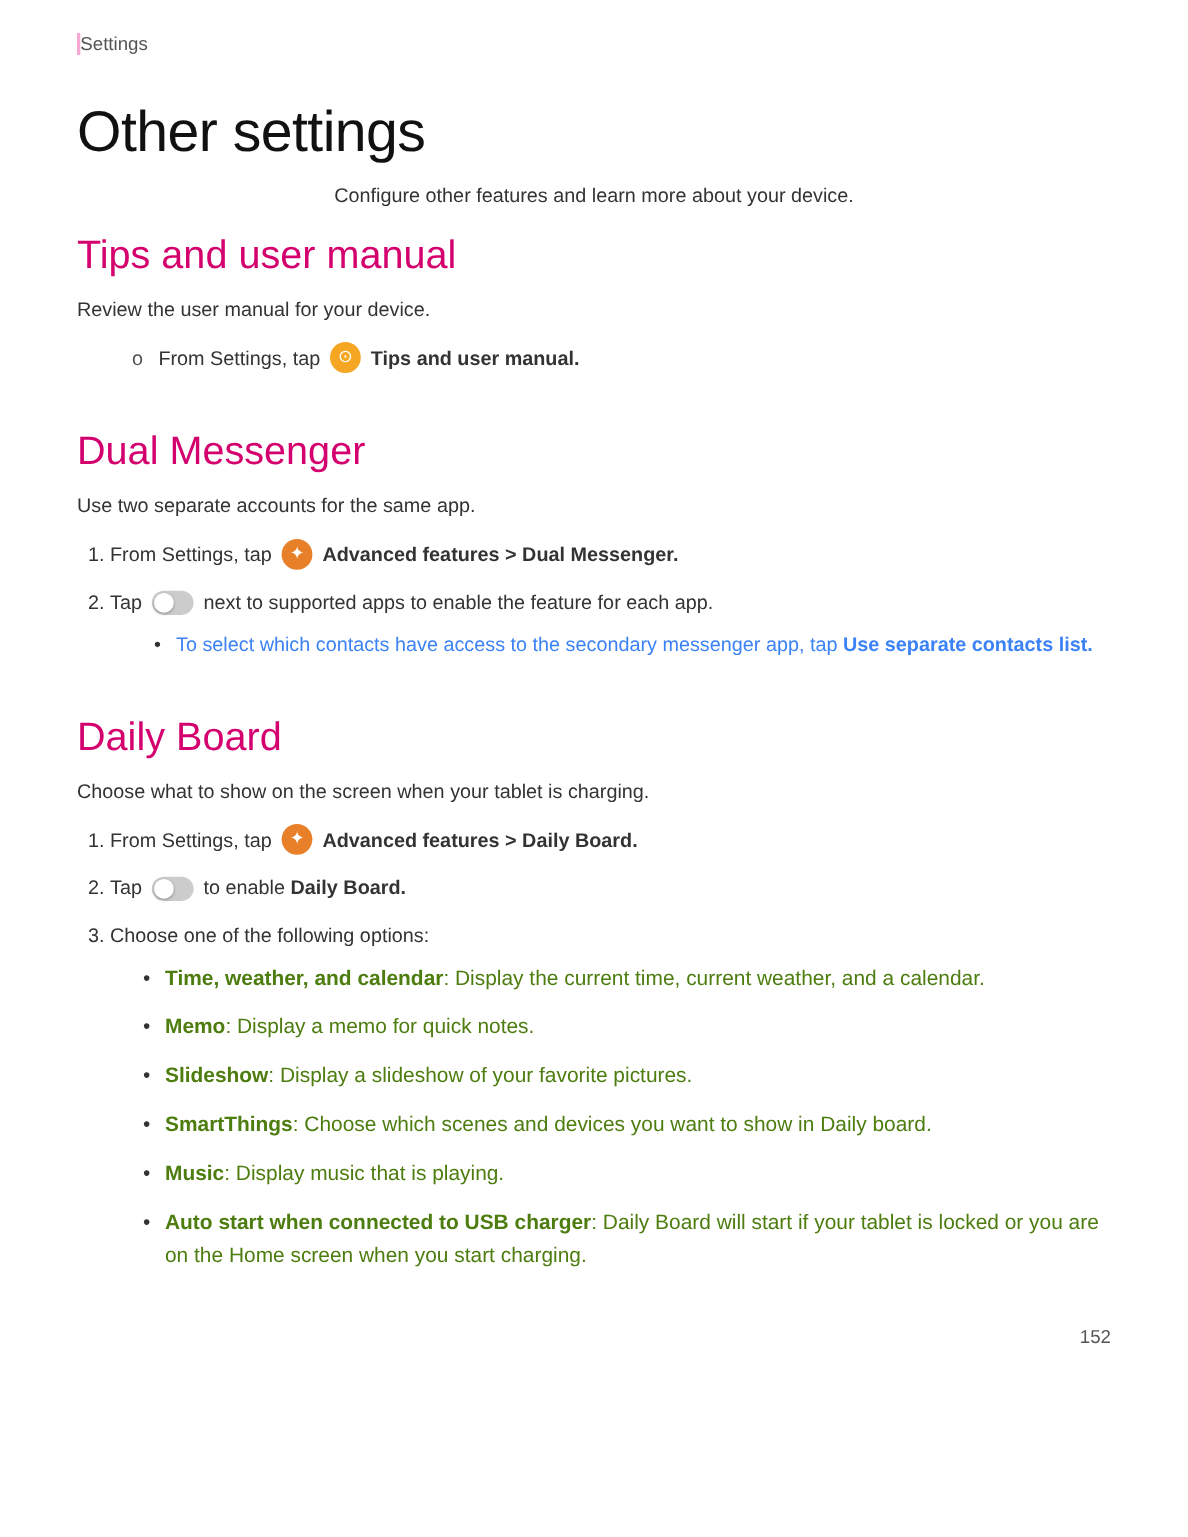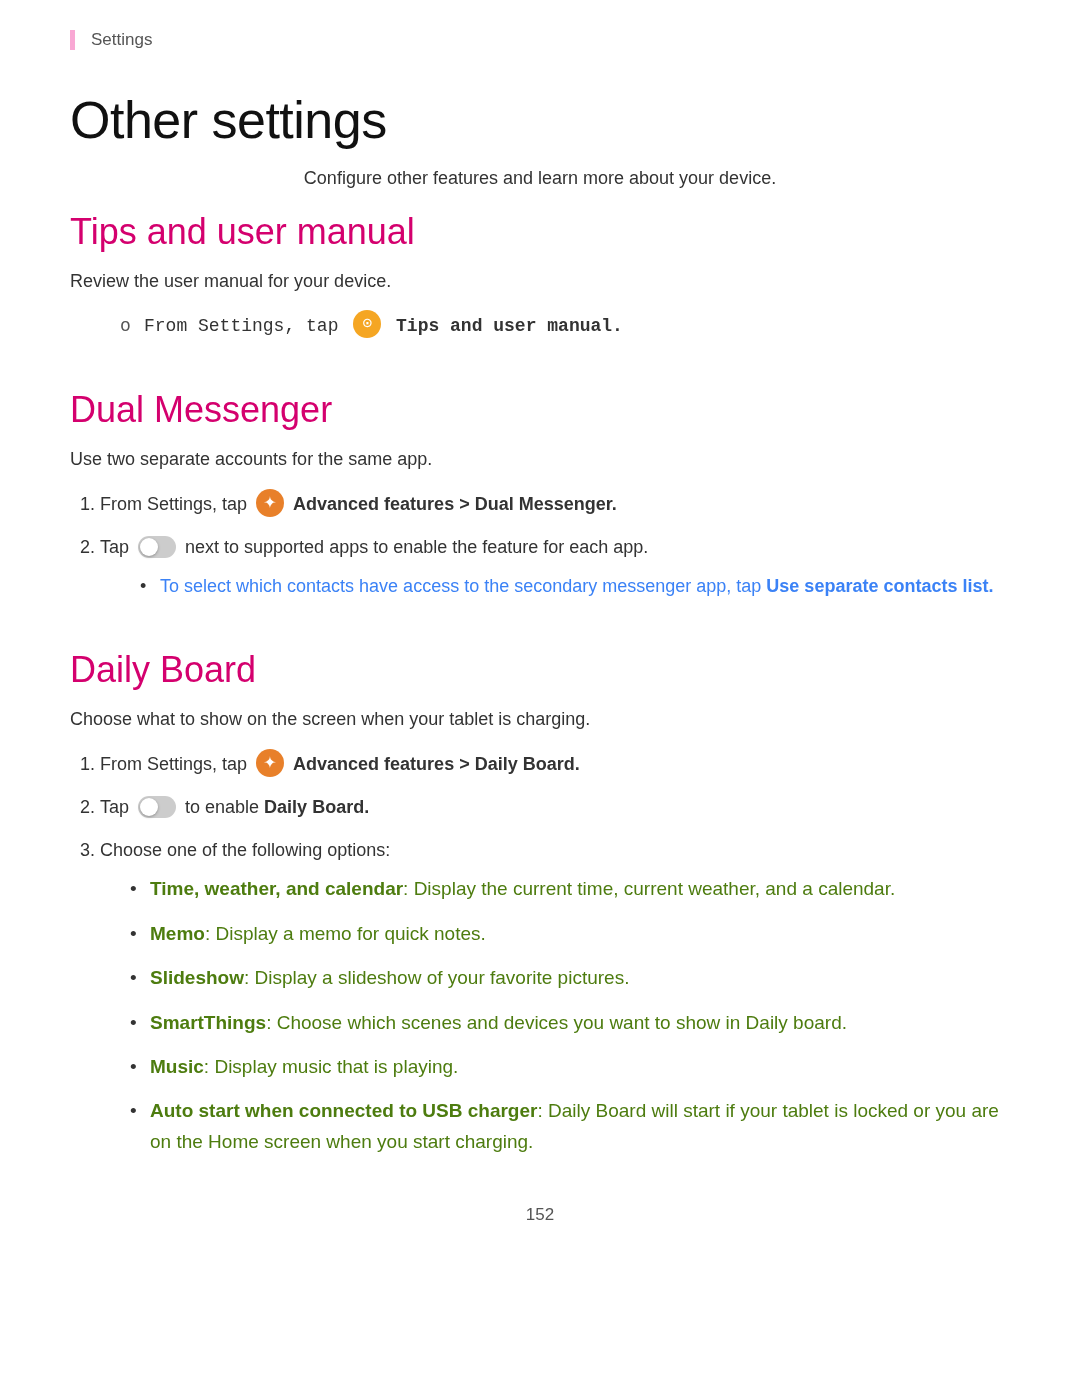--- a/index.html
+++ b/index.html
@@ -13,22 +13,21 @@
       color: #1a1a1a;
       background: #ffffff;
       width: 1080px;
       min-height: 1397px;
       padding: 0;
     }
     .page-container {
       padding: 30px 70px 60px 70px;
     }
     .breadcrumb-bar {
-      border-left: 5px solid #f9a8d4;
-      padding-left: 16px;
+      border-left: 3px solid #f9a8d4;
       margin-bottom: 40px;
       font-size: 17px;
       color: #555555;
       font-family: Arial, sans-serif;
     }
     .page-title {
       font-size: 52px;
       font-weight: 300;
       color: #111111;
       margin-bottom: 18px;
@@ -104,21 +103,21 @@
     }
     .bullet-list-circle {
       margin-left: 50px;
       list-style: none;
       margin-top: 8px;
       margin-bottom: 8px;
     }
     .bullet-list-circle li {
       font-size: 18px;
       color: #333333;
-      font-family: Liberation Mono, monospace;
+      font-family: Liberation Sans, sans-serif;
       margin-bottom: 6px;
       line-height: 1.6;
       position: relative;
       padding-left: 24px;
     }
     .bullet-list-circle li::before {
       content: 'o';
       position: absolute;
       left: 0;
       color: #555555;
@@ -167,21 +166,21 @@
       width: 18px;
       height: 18px;
       border-radius: 50%;
       background: #ffffff;
       position: absolute;
       top: 2px;
       left: 2px;
       box-shadow: 0 1px 3px rgba(0,0,0,0.3);
     }
     .page-footer {
-      text-align: center;
+      text-align: right;
       font-size: 17px;
       color: #555555;
       font-family: Arial, sans-serif;
       margin-top: 40px;
     }
     .sub-bullet-list {
       margin-left: 40px;
       list-style: none;
       margin-top: 10px;
     }

